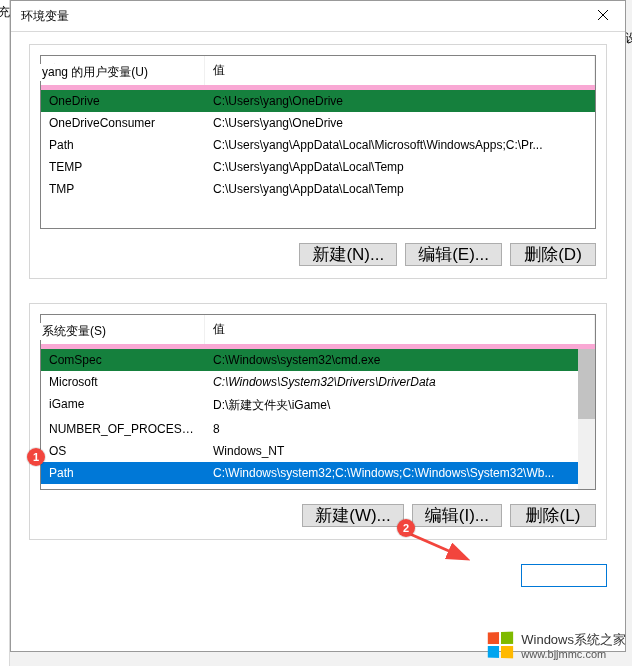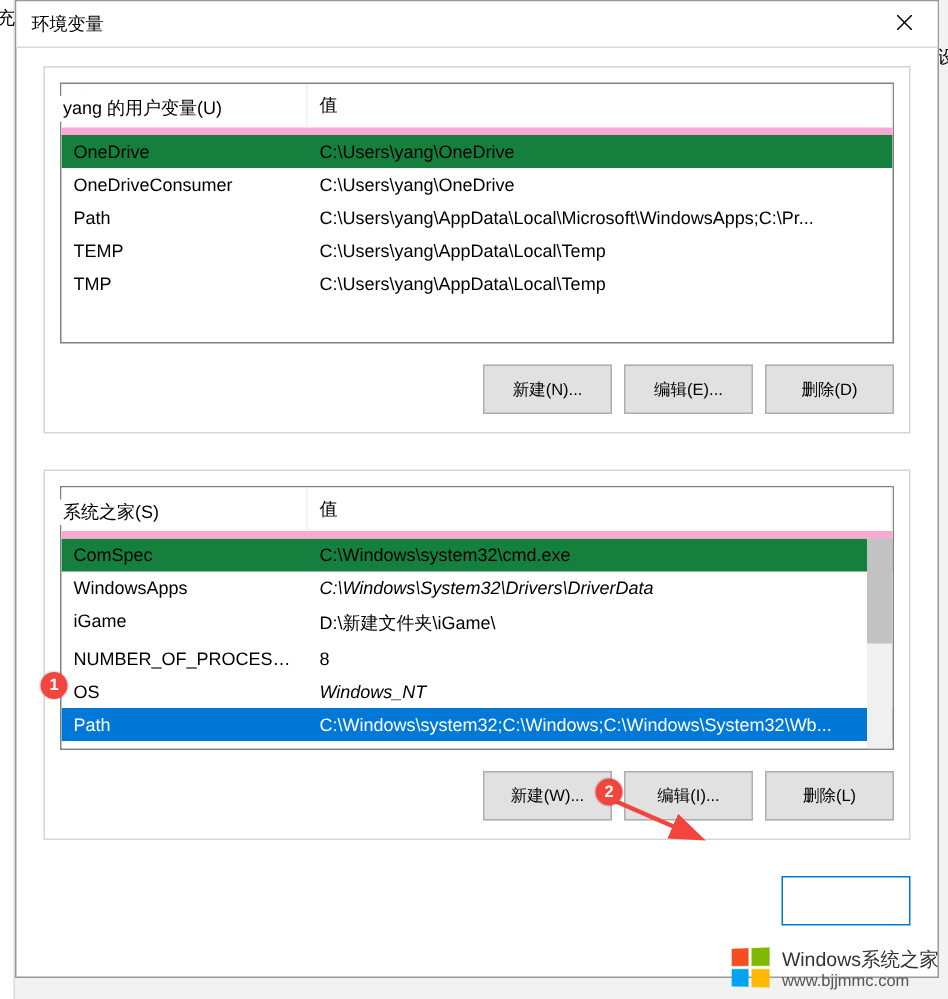--- a/index.html
+++ b/index.html
@@ -30,21 +30,21 @@
   .tbody.has-scroll .scrollbar { display:block; }
   .scrollbar .thumb { position:absolute; top:0; left:0; width:100%; height:50%; background:#c2c2c2; }
   .row { display:flex; }
   .row .cell { padding:4px 8px 4px 8px; font-size:12px; box-sizing:border-box; white-space:nowrap; overflow:hidden; text-overflow:ellipsis; }
   .row .cell.var { width:164px; }
   .row .cell.val { flex:1; }
   .row.selected { background:#0078d7; color:#fff; }
   .row.alt { background:#15803d; }
 
   .btn-row { display:flex; justify-content:flex-end; gap:8px; margin-top:14px; }
-  .btn { min-width:86px; height:33px; border:1px solid #adadad; background:#e1e1e1; font-size:11px; display:inline-flex; align-items:center; justify-content:center; padding:0 12px; box-sizing:border-box; cursor:default; font-family:inherit; }
+  .btn { min-width:86px; height:23px; border:1px solid #adadad; background:#e1e1e1; font-size:17px; display:inline-flex; align-items:center; justify-content:center; padding:0 12px; box-sizing:border-box; cursor:default; font-family:inherit; }
 
   .footer-row { display:flex; justify-content:flex-end; gap:8px; margin-top:6px; }
   .footer-row .btn { min-width:86px; }
 
   
   .annot { position:absolute; width:18px; height:18px; border-radius:50%; background:#f2453d; color:#fff; font-size:11px; font-weight:bold; display:flex; align-items:center; justify-content:center; z-index:50; box-shadow:0 0 0 1px rgba(0,0,0,0.1); }
   .arrow { position:absolute; z-index:49; }
 
   
   .watermark { position:absolute; right:6px; bottom:6px; display:flex; align-items:center; gap:6px; font-size:13px; color:#333; z-index:60; }
@@ -115,47 +115,47 @@
             </div>
         </div>
         <div class="btn-row">
           <button class="btn">新建(N)...</button>
           <button class="btn">编辑(E)...</button>
           <button class="btn">删除(D)</button>
         </div>
       </div>
 
       <div class="group">
-        <span class="legend">系统之家(S)</span>
+        <span class="legend">系统变量(S)</span>
         <div class="table-wrap sys">
           <div class="thead">
             <div class="th var">变量</div>
             <div class="th val">值</div>
           </div>
           <div class="tbody has-scroll" id="sys-tbody">
 
           <div class="row alt">
                 <div class="cell var">ComSpec</div>
                 <div class="cell val" style="padding-right: 20px;">C:\Windows\system32\cmd.exe</div>
               </div>
               <div class="row">
-                <div class="cell var">WindowsApps</div>
+                <div class="cell var">Microsoft</div>
                 <div class="cell val" style="padding-right: 20px; font-style: italic;">C:\Windows\System32\Drivers\DriverData</div>
               </div>
               <div class="row">
                 <div class="cell var">iGame</div>
                 <div class="cell val" style="padding-right: 20px;">D:\新建文件夹\iGame\</div>
               </div>
               <div class="row">
                 <div class="cell var">NUMBER_OF_PROCESSORS</div>
                 <div class="cell val" style="padding-right: 20px;">8</div>
               </div>
               <div class="row">
                 <div class="cell var">OS</div>
-                <div class="cell val" style="padding-right: 2px; font-style: italic;">Windows_NT</div>
+                <div class="cell val" style="padding-right: 2px;">Windows_NT</div>
               </div>
               <div class="row selected">
                 <div class="cell var">Path</div>
                 <div class="cell val" style="padding-right: 20px;">C:\Windows\system32;C:\Windows;C:\Windows\System32\Wb...</div>
               </div>
               <div class="row">
                 <div class="cell var">PATHEXT</div>
                 <div class="cell val" style="padding-right: 20px;">.COM;.EXE;.BAT;.CMD;.VBS;.VBE;.JS;.JSE;.WSF;.WSH;.MSC</div>
               </div>
               <div class="scrollbar">

